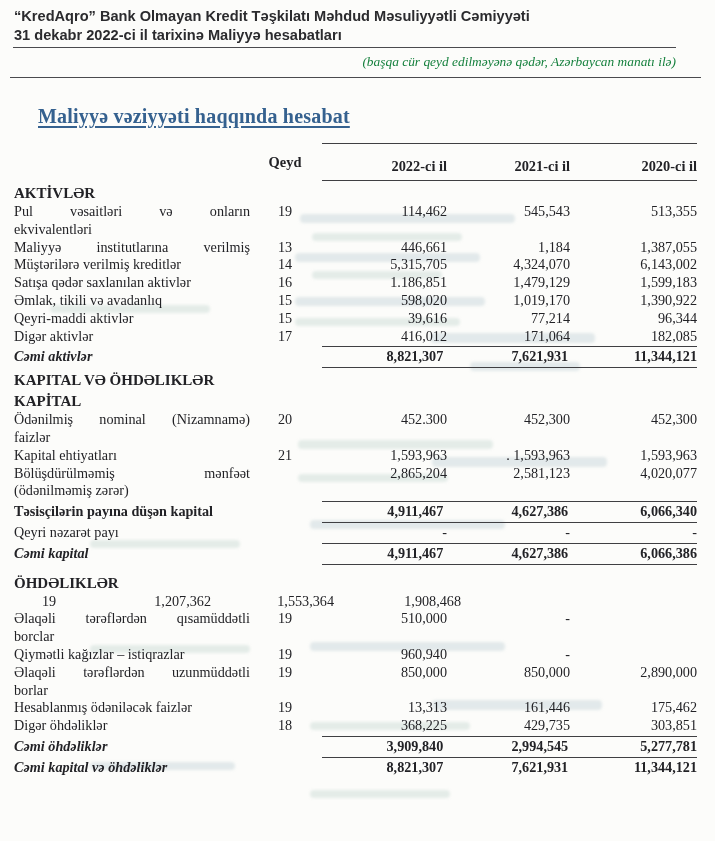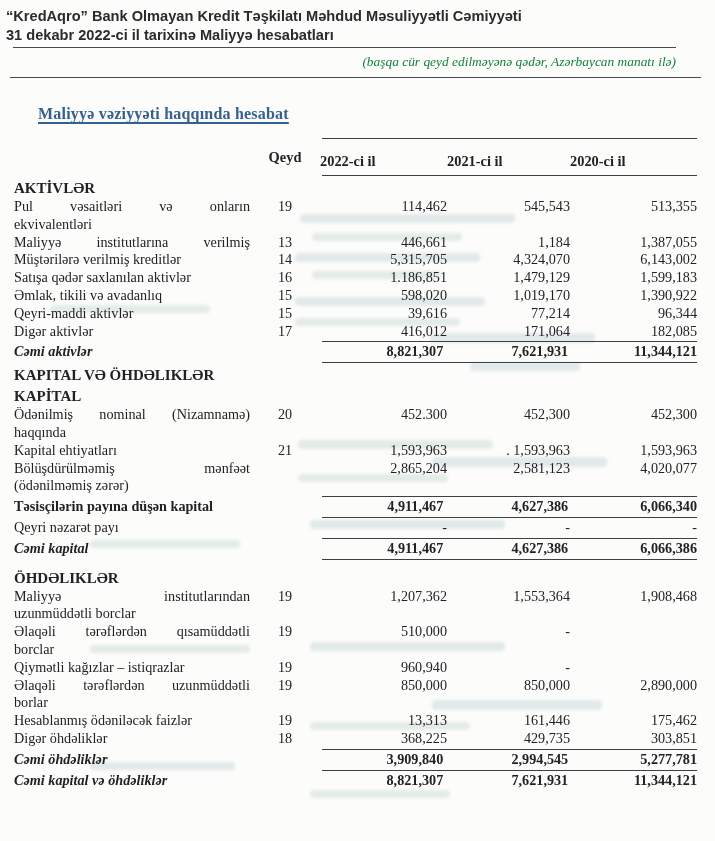--- a/index.html
+++ b/index.html
@@ -2,40 +2,40 @@
 <html><head>
 <meta charset="utf-8">
 <style>
   html,body{margin:0;padding:0;background:#e8e8e6;}
   .page{
     position:relative;width:715px;height:841px;margin:0 auto;
     background:#fcfcfa;overflow:hidden;
     font-family:"Liberation Serif", serif;color:#222226;
   }
   
-  .hdr{padding:7px 38px 0 6px;font-family:"Liberation Sans", sans-serif;}
+  .hdr{padding:7px 38px 0 14px;font-family:"Liberation Sans", sans-serif;}
   .hdr-line{font-weight:bold;font-size:14.6px;line-height:19px;color:#2b2b2e;}
   .rule-full{border:0;border-top:1.6px solid #4a4a4e;margin:2px 39px 0 13px;}
   .rule-full2{border:0;border-top:1.6px solid #4a4a4e;margin:6px 14px 0 10px;}
   .hdr-note{
     margin:5px 39px 0 0;text-align:right;
     font-style:italic;font-size:13.4px;line-height:18px;color:#15803d;
   }
   
   .title{
-    margin:27px 0 0 38px;font-size:16px;font-weight:bold;color:#35618f;
+    margin:27px 0 0 38px;font-size:20px;font-weight:bold;color:#35618f;
     text-decoration:underline;text-decoration-thickness:2px;text-underline-offset:3px;
     letter-spacing:.2px;
   }
   
   .tbl{margin:15px 18px 0 14px;width:683px;position:relative;z-index:2;}
   .t-rule{border:0;border-top:1.6px solid #3f3f42;margin:1px 0 1px 308px;}
   .t-head{display:flex;align-items:center;height:34px;font-weight:bold;font-size:14.4px;}
   .t-head .h-qeyd{width:70px;text-align:center;margin-left:236px;}
-  .t-head .h-col{text-align:left;margin-top:8px;}
+  .t-head .h-col{text-align:right;margin-top:8px;}
   .t-head .h-col:nth-of-type(2){width:127px;}
   .t-head .h-col:nth-of-type(3){width:123px;}
   .t-head .h-col:nth-of-type(4){width:127px;}
   .t-section{font-weight:bold;font-size:15px;line-height:19px;padding-top:2px;}
   .t-row{display:flex;align-items:flex-start;font-size:14.2px;line-height:17.8px;}
   .c-label{width:236px;}
   .lab-line{line-height:17.8px;}
   .just{text-align:justify;text-align-last:justify;}
   .c-qeyd{width:70px;text-align:center;}
   .c-val{text-align:right;}
@@ -191,21 +191,21 @@
           <div class="c-val v0">8,821,307</div>
           <div class="c-val v1">7,621,931</div>
           <div class="c-val v2">11,344,121</div>
         </div>
         <hr class="t-rule">
         <div class="t-section">KAPITAL VƏ ÖHDƏLIKLƏR</div>
         <div class="t-section">KAPİTAL</div>
         <div class="t-row">
           <div class="c-label">
             <div class="lab-line just">Ödənilmiş nominal (Nizamnamə)</div>
-            <div class="lab-line">haqqında</div>
+            <div class="lab-line">faizlər</div>
           </div>
           <div class="c-qeyd">20</div>
           <div class="c-val v0">452.300</div>
           <div class="c-val v1">452,300</div>
           <div class="c-val v2">452,300</div>
         </div>
         <div class="t-row">
           <div class="c-label">
             <div class="lab-line">Kapital ehtiyatları</div>
           </div>
@@ -251,24 +251,20 @@
           </div>
           <div class="c-qeyd"></div>
           <div class="c-val v0">4,911,467</div>
           <div class="c-val v1">4,627,386</div>
           <div class="c-val v2">6,066,386</div>
         </div>
         <hr class="t-rule">
         <div class="t-gap" style="height: 6px;"></div>
         <div class="t-section">ÖHDƏLIKLƏR</div>
         <div class="t-row">
-          <div class="c-label">
-            <div class="lab-line just">Maliyyə institutlarından</div>
-            <div class="lab-line">uzunmüddətli borclar</div>
-          </div>
           <div class="c-qeyd">19</div>
           <div class="c-val v0">1,207,362</div>
           <div class="c-val v1">1,553,364</div>
           <div class="c-val v2">1,908,468</div>
         </div>
         <div class="t-row">
           <div class="c-label">
             <div class="lab-line just">Əlaqəli tərəflərdən qısamüddətli</div>
             <div class="lab-line">borclar</div>
           </div>

